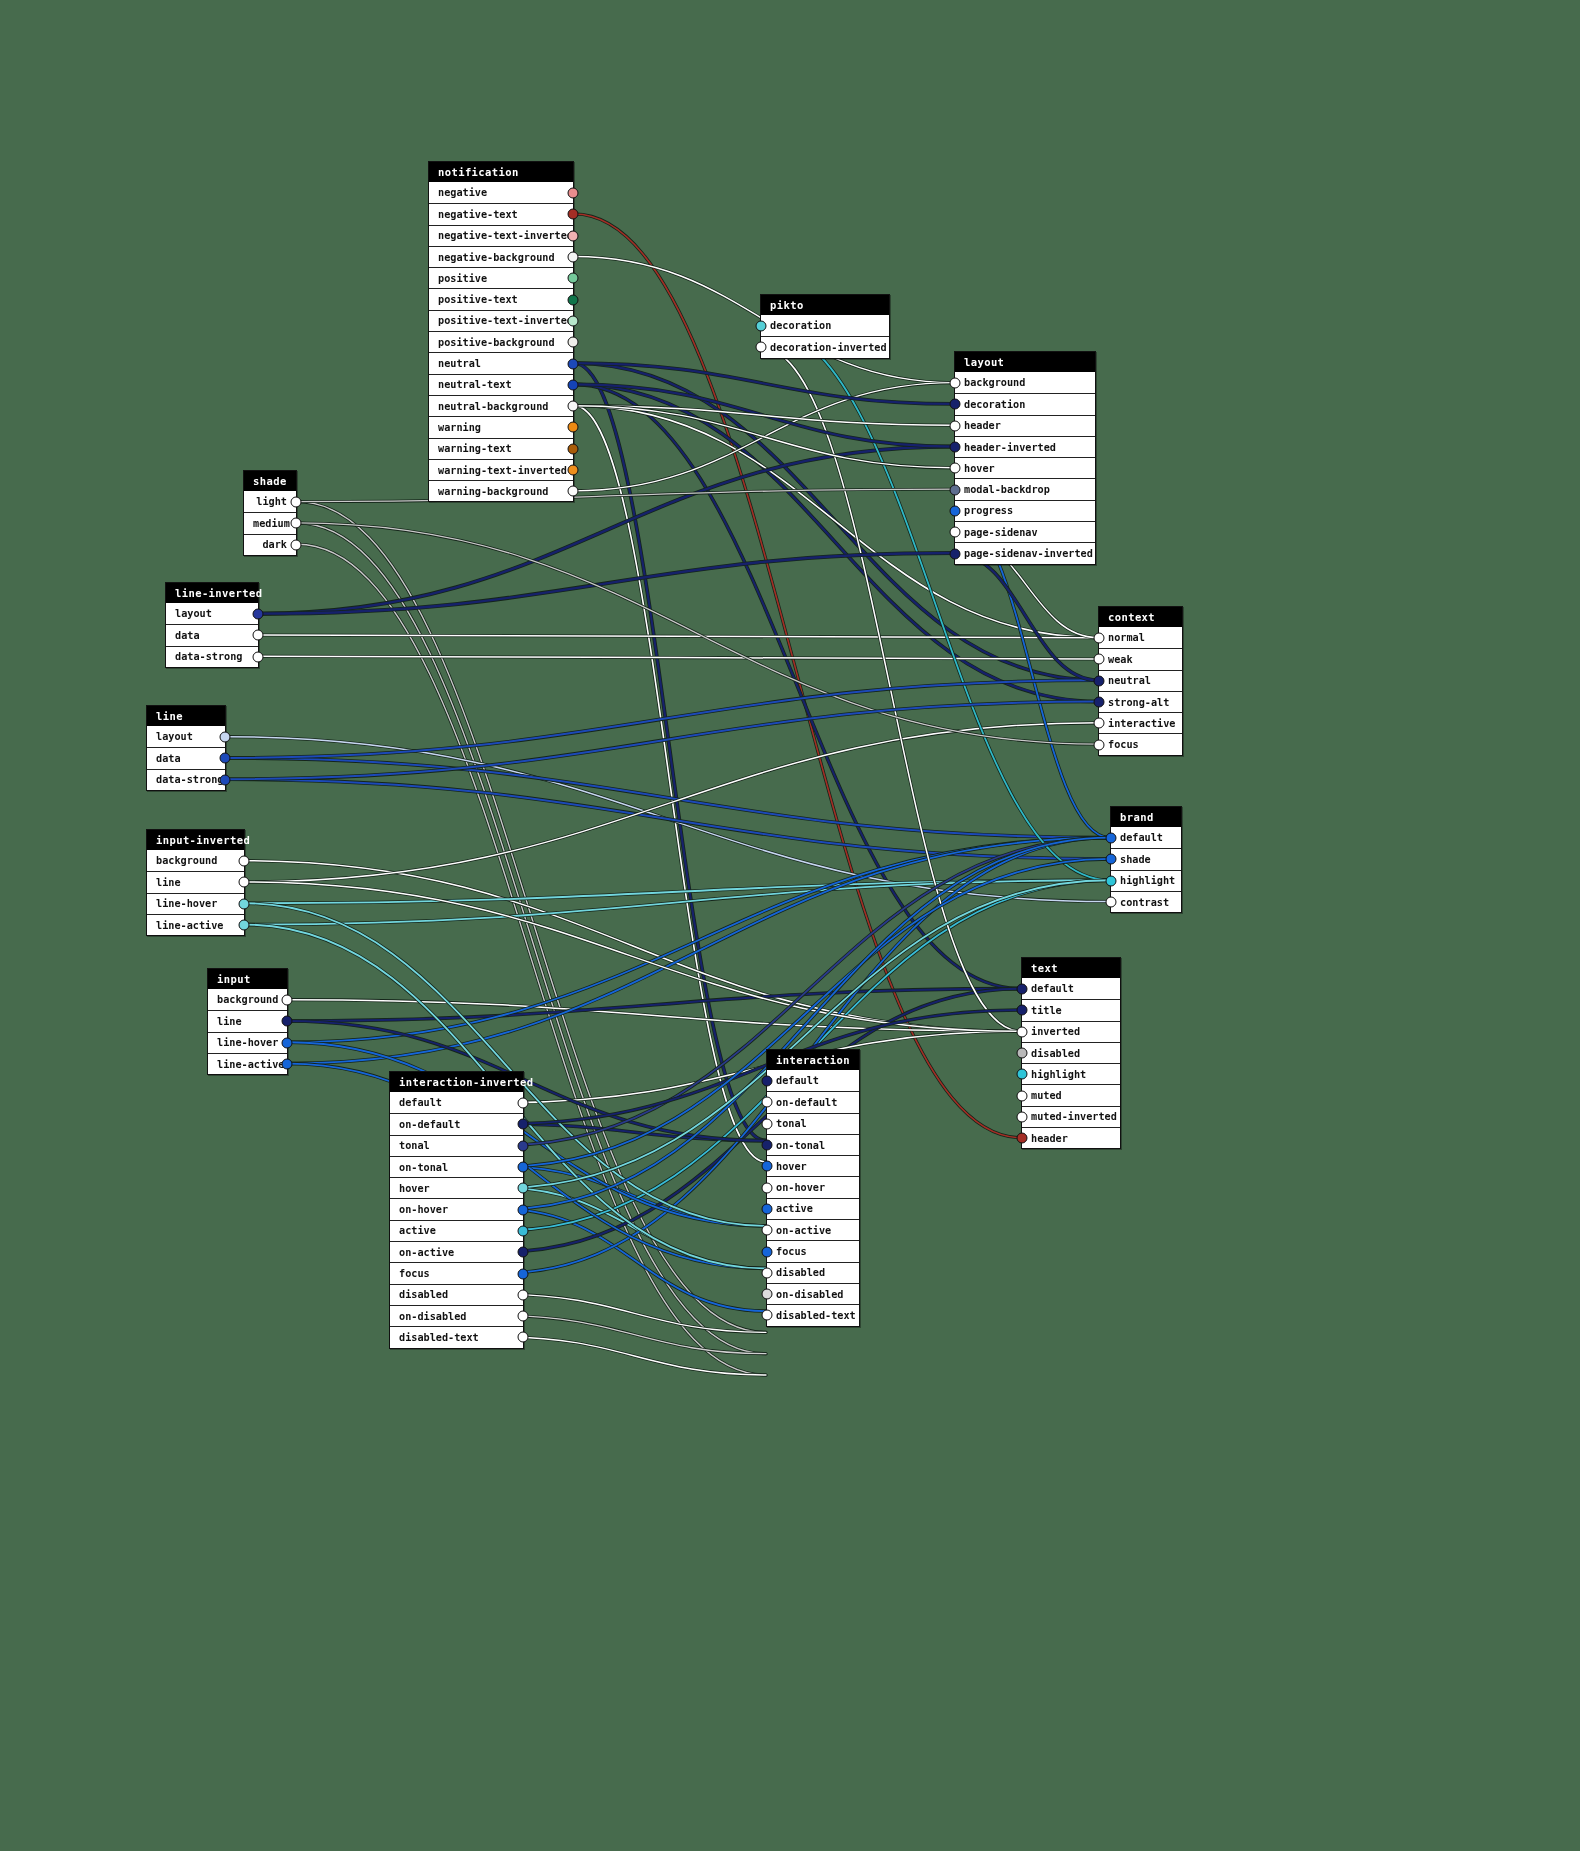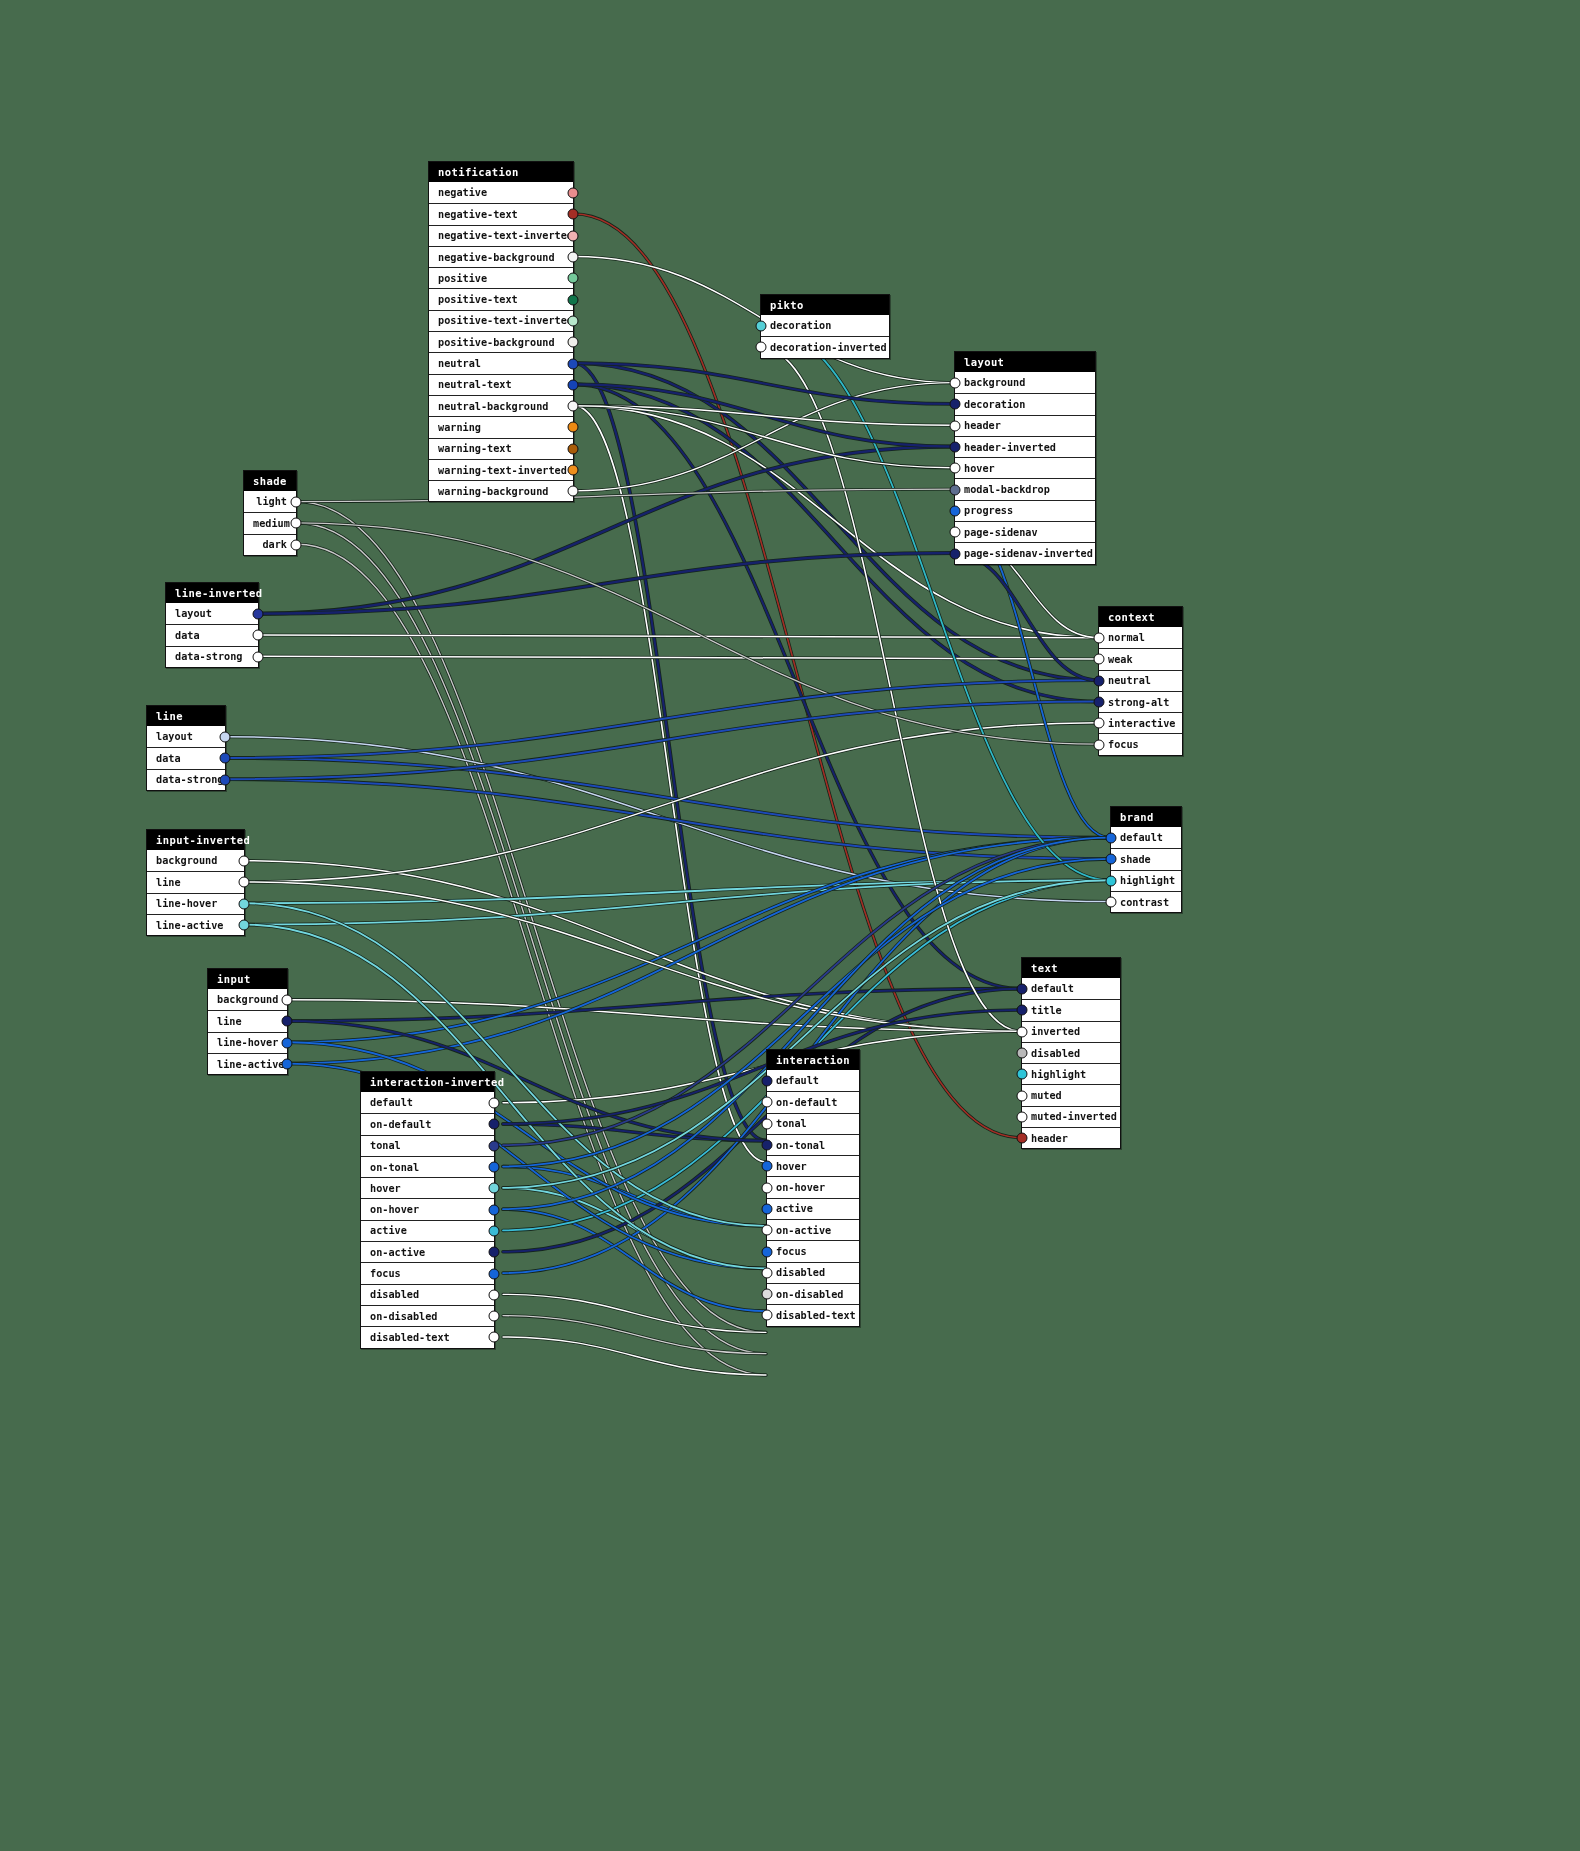--- a/index.html
+++ b/index.html
@@ -485,21 +485,21 @@
         <div class="row">
           <span class="label">line-hover</span>
           <span class="dot out" style="background: rgb(21, 101, 216);"></span>
         </div>
         <div class="row">
           <span class="label">line-active</span>
           <span class="dot out" style="background: rgb(21, 101, 216);"></span>
         </div>
       </div>
     </div>
-    <div class="node" style="left: 360px; top: 1071px; width: 135px;">
+    <div class="node" style="left: 389px; top: 1071px; width: 135px;">
       <div class="node-title">interaction-inverted</div>
       <div class="rows">
         <div class="row">
           <span class="label">default</span>
           <span class="dot out" style="background: rgb(255, 255, 255);"></span>
         </div>
         <div class="row">
           <span class="label">on-default</span>
           <span class="dot out" style="background: rgb(22, 33, 107);"></span>
         </div>

